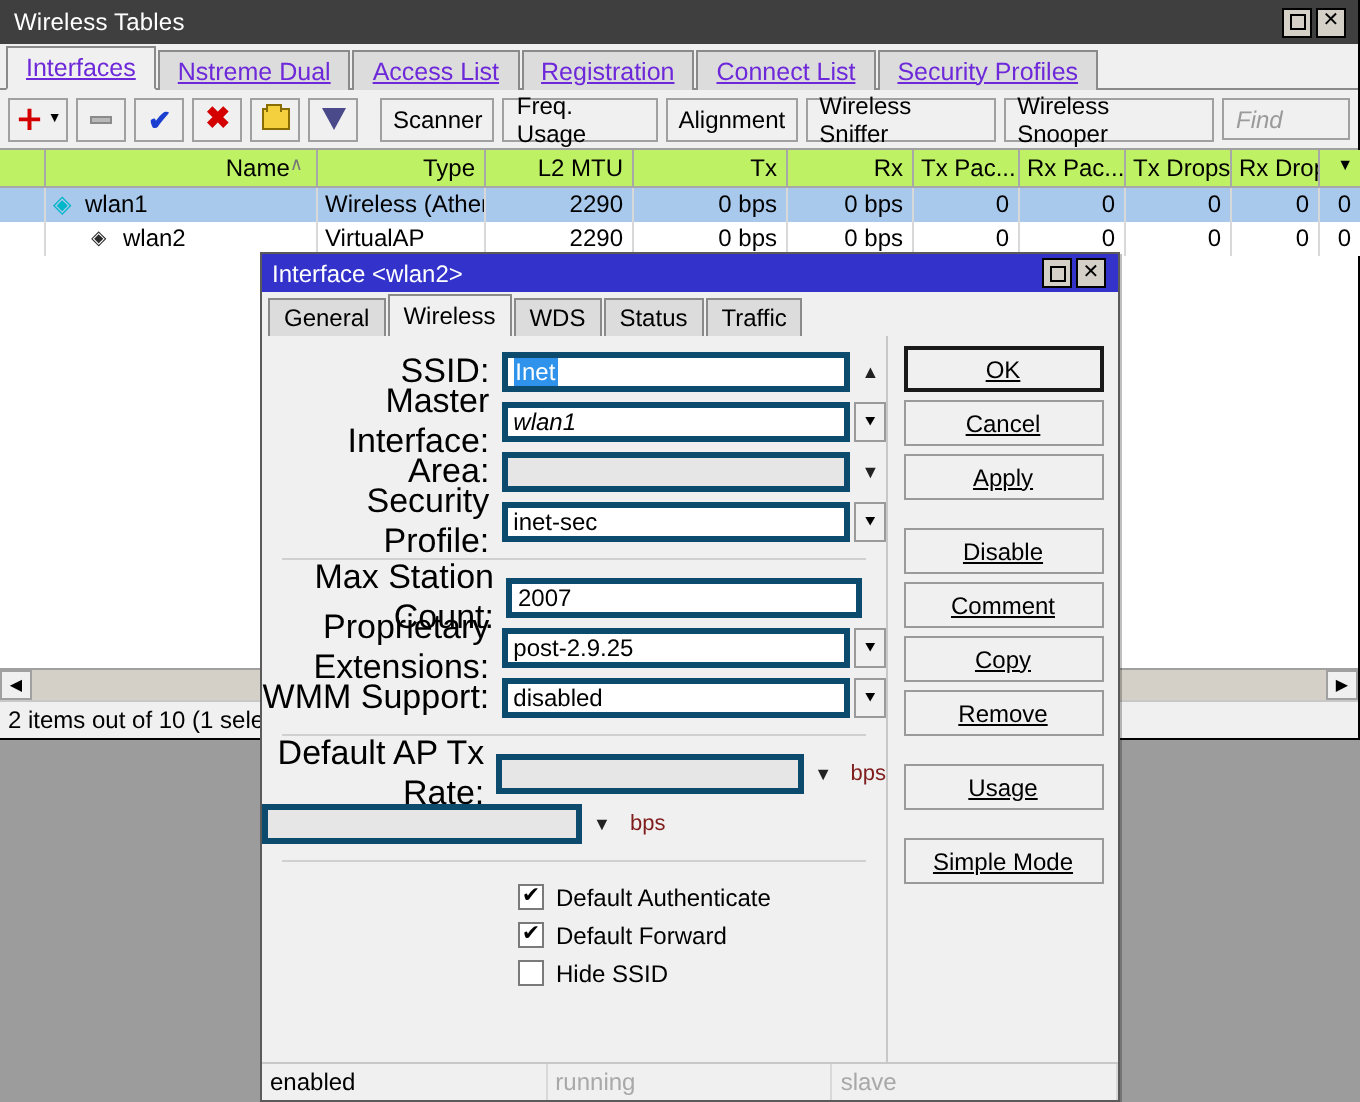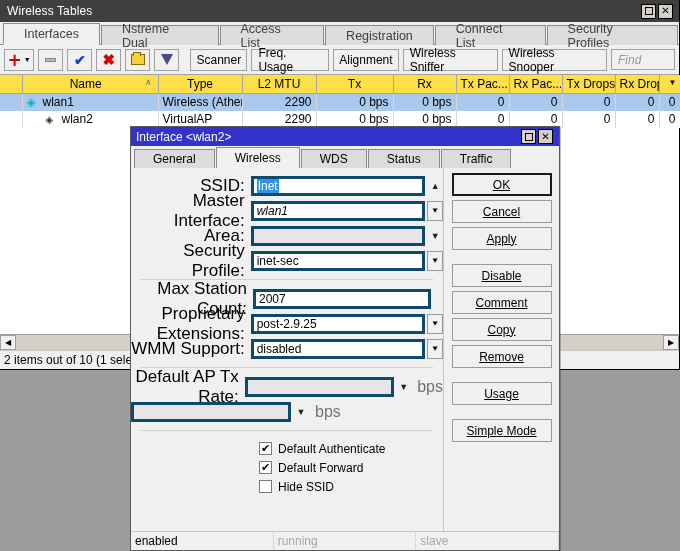--- a/index.html
+++ b/index.html
@@ -43,28 +43,28 @@
 
   
   .tabstrip {
     height: 23px; background: #f0f0f0;
     display: flex; align-items: flex-end;
     padding-left: 3px;
     border-bottom: 1px solid #8a8a8a;
     position: relative;
   }
   .tab {
-    height: 20px; padding: 0 20px;
+    height: 20px; padding: 0 9px;
     display: flex; align-items: center;
     background: #dcdcdc;
     border: 1px solid #8a8a8a;
     border-bottom: none;
     margin-right: 1px;
-    font-size: 12.5px; color: #404040;
-    position: relative; top: 1px;
+    font-size: 12.5px; color: #6d28d9;
+    position: relative; top: 1px; text-decoration: underline;
   }
   .tab.active {
     background: #f0f0f0;
     height: 22px;
     top: 1px;
     z-index: 3;
     border-bottom: 1px solid #f0f0f0;
   }
 
   
@@ -110,25 +110,25 @@
     border: 1px solid #a0a0a0;
     display: flex; align-items: center;
     padding-left: 6px;
     font-style: italic; color: #9a9a9a; font-size: 12px;
   }
 
   
   .table-wrap { flex: 1; display: flex; flex-direction: column; min-height: 0; background: #ffffff; border-top: 1px solid #a0a0a0;}
   table.grid { width: 680px; border-collapse: collapse; table-layout: fixed; }
   table.grid th {
-    background: #fde047;
+    background: #bef264;
     border-right: 1px solid #a8a8a8;
     border-bottom: 1px solid #a8a8a8;
     font-weight: normal; font-size: 12px;
-    text-align: center; padding: 2px 4px;
+    text-align: right; padding: 2px 4px;
     height: 18px; color: #000;
     white-space: nowrap; overflow: hidden;
   }
   table.grid td {
     border-right: 1px solid #d8d8d8;
     font-size: 12px; padding: 1px 4px;
     height: 17px; color: #000;
     white-space: nowrap; overflow: hidden;
   }
   table.grid td.num { text-align: right; }
@@ -182,21 +182,21 @@
     display: flex; align-items: center;
     padding: 0 2px 0 5px; color: #fff; font-size: 12px;
   }
   .dlg-title-text { flex: 1; }
   .dlg-tabstrip {
     height: 22px; background: #f0f0f0;
     display: flex; align-items: flex-end;
     padding-left: 3px; 
   }
   .dlg-tab {
-    height: 19px; padding: 0 18px;
+    height: 19px; padding: 0 7px;
     display:flex; align-items:center;
     background: #dcdcdc; border: 1px solid #8a8a8a; border-bottom:none;
     margin-right: 1px; font-size: 12px;
   }
   .dlg-tab.active { background:#f0f0f0; height: 21px; }
 
   .dlg-body { flex: 1; display: flex; min-height: 0; }
   .dlg-form { width: 312px; padding: 7px 0 0 0; position: relative; }
   .dlg-right {
     width: 116px; padding-top: 5px;
@@ -231,21 +231,21 @@
   .spin {
     width: 16px; height: 20px; margin-left: 2px;
     background: #f0f0f0; border: 1px solid #9a9a9a;
     display:flex; align-items:center; justify-content:center;
     font-size: 9px; color: #000; line-height: 9px;
   }
   .bare-arrow {
     width: 16px; margin-left: 2px; text-align:center;
     font-size: 9px; color: #222;
   }
-  .unit { margin-left: 6px; font-size: 16px; color: #737373; }
+  .unit { margin-left: 6px; font-size: 11px; color: #7f1d1d; }
   .hr {
     height: 1px; background: #d0d0d0;
     margin: 7px 10px 8px 10px;
   }
   .cbrow { display:flex; align-items:center; height: 19px; padding-left: 128px; }
   .cbox {
     width: 13px; height: 13px; background:#fff;
     border: 1px solid #7a7a7a; margin-right: 6px;
     display:flex; align-items:center; justify-content:center;
     font-size: 11px; line-height: 11px; color: #000;

